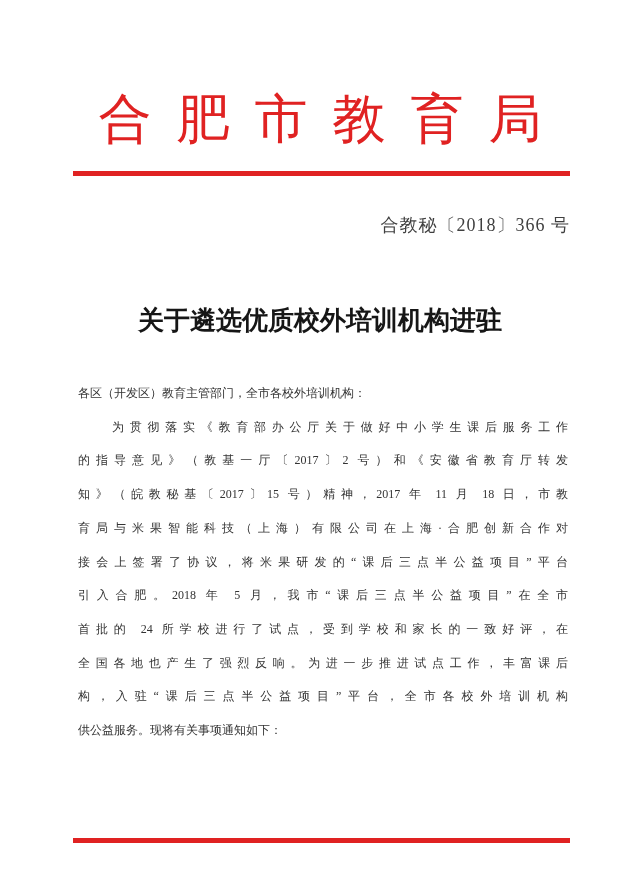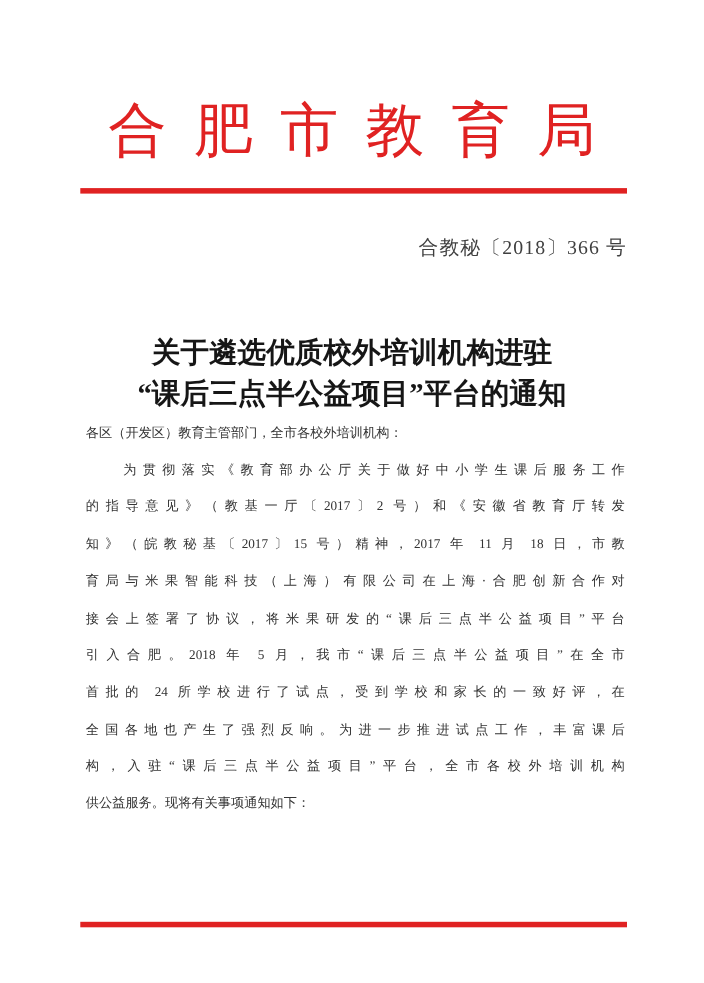--- a/index.html
+++ b/index.html
@@ -81,21 +81,20 @@
 <div class="page">
 
   <div class="agency">合肥市教育局</div>
 
   <div class="redline top"></div>
 
   <div class="docnum">合教秘〔2018〕366 号</div>
 
   <div class="title">
     <div>关于遴选优质校外培训机构进驻</div>
-    <div>“课后三点半公益项目”平台的通知</div>
   </div>
 
   <div class="body-text">
     <div class="bl">各区（开发区）教育主管部门，全市各校外培训机构：</div>
     <div class="bl indent full">为贯彻落实《教育部办公厅关于做好中小学生课后服务工作</div>
     <div class="bl full">的指导意见》（教基一厅〔2017〕2 号）和《安徽省教育厅转发</div>
     <div class="bl full">知》（皖教秘基〔2017〕15 号）精神，2017 年 11 月 18 日，市教</div>
     <div class="bl full">育局与米果智能科技（上海）有限公司在上海·合肥创新合作对</div>
     <div class="bl full">接会上签署了协议，将米果研发的“课后三点半公益项目”平台</div>
     <div class="bl full">引入合肥。2018 年 5 月，我市“课后三点半公益项目”在全市</div>

